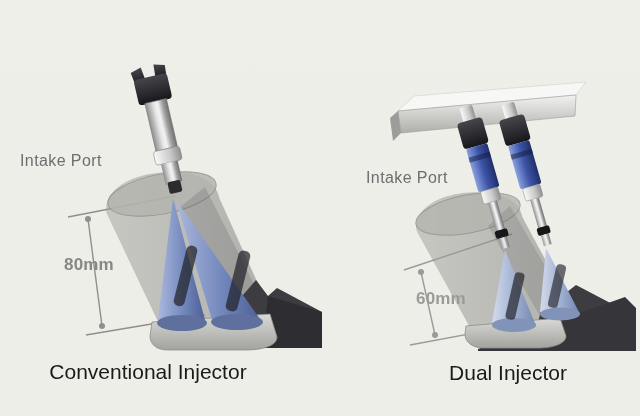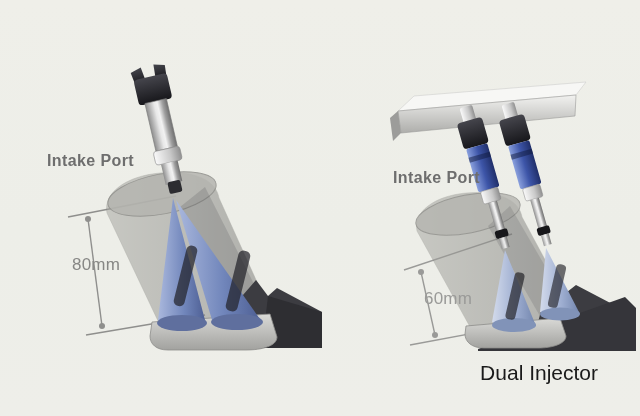--- a/index.html
+++ b/index.html
@@ -5,31 +5,31 @@
   html,body{margin:0;padding:0;}
   .stage{
     position:relative;
     width:640px;height:416px;
     overflow:hidden;
     background:linear-gradient(180deg,#efefe9 0%,#edeee8 55%,#eeeee9 100%);
     font-family:"Liberation Sans", sans-serif;
   }
   .stage svg{position:absolute;left:0;top:0;}
   .lbl{position:absolute;white-space:nowrap;}
-  .port-label{font-size:16px;font-weight:bold;color:#6e6e6e;letter-spacing:.4px;margin-left:27px;}
-  .dim-label{font-size:17px;font-weight:normal;letter-spacing:.2px;margin-left:8px;}
+  .port-label{font-size:16px;font-weight:normal;color:#6e6e6e;letter-spacing:.4px;}
+  .dim-label{font-size:17px;font-weight:bold;letter-spacing:.2px;}
   .dim-left{color:#878785;}
   .dim-right{color:#9a9a98;}
   .caption{font-size:21px;color:#1a1a1a;text-align:center;}
   .lbl-port-left{left:20px;top:152px;}
   .lbl-port-right{left:366px;top:169px;}
   .lbl-dim-left{left:64px;top:255px;}
   .lbl-dim-right{left:416px;top:289px;}
   .cap-left{left:28px;top:360px;width:240px;}
-  .cap-right{left:418px;top:361px;width:180px;text-align:right;}
+  .cap-right{left:418px;top:361px;width:180px;}
 </style>
 </head>
 <body>
 
 <div class="stage">
 
 <svg width="640" height="416" viewBox="0 0 640 416">
   <defs>
     <linearGradient id="gPort" x1="0" y1="0" x2="1" y2="0">
       <stop offset="0" stop-color="#a2a29d"></stop>
@@ -174,15 +174,16 @@
       <rect x="6.5" y="120" width="13" height="8" rx="2" fill="#17171a"></rect>
       <rect x="9" y="128" width="8" height="11" fill="url(#gMetal)" opacity="0.9"></rect>
     </g>
   </g>
 </svg>
 
 <div class="lbl port-label lbl-port-left">Intake Port</div>
 <div class="lbl port-label lbl-port-right">Intake Port</div>
 <div class="lbl dim-label dim-left lbl-dim-left">80mm</div>
 <div class="lbl dim-label dim-right lbl-dim-right">60mm</div>
+<div class="lbl caption cap-left">Conventional Injector</div>
 <div class="lbl caption cap-right">Dual Injector</div>
 
 </div>
 
 </body></html>

